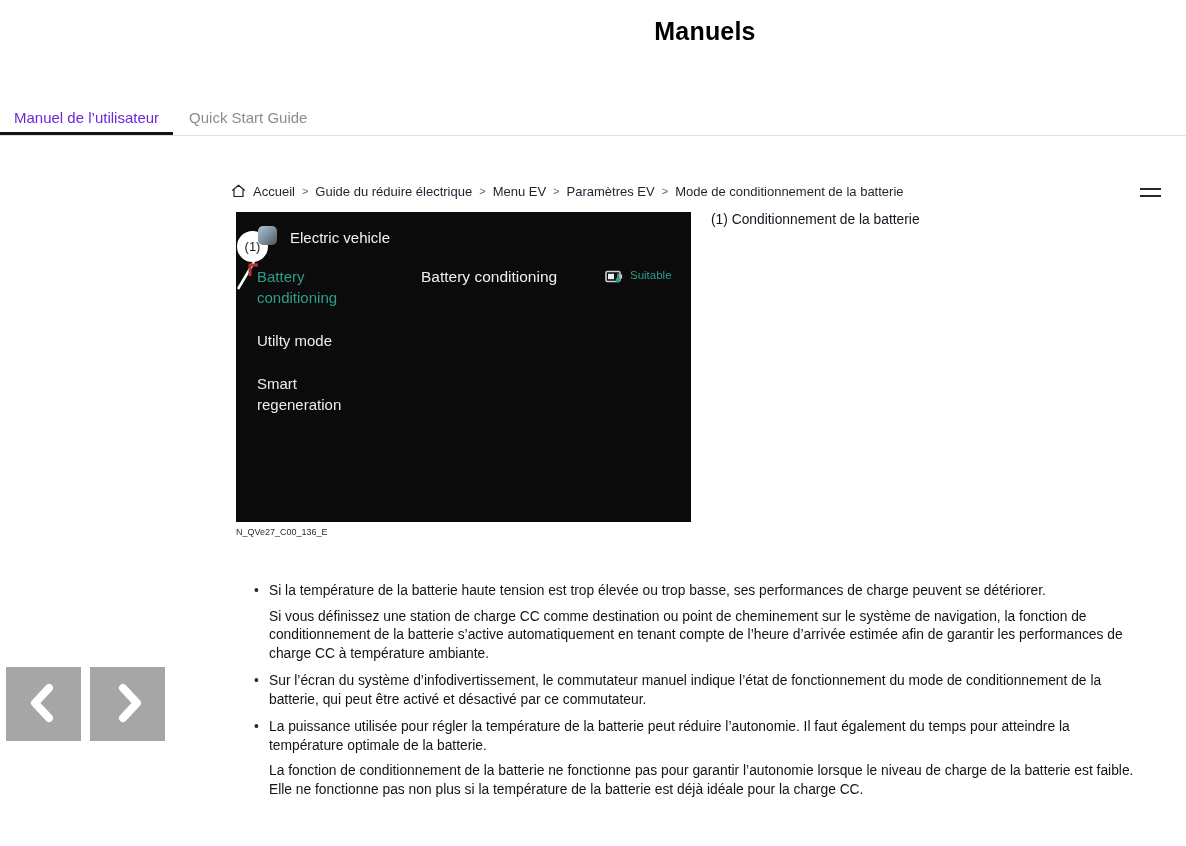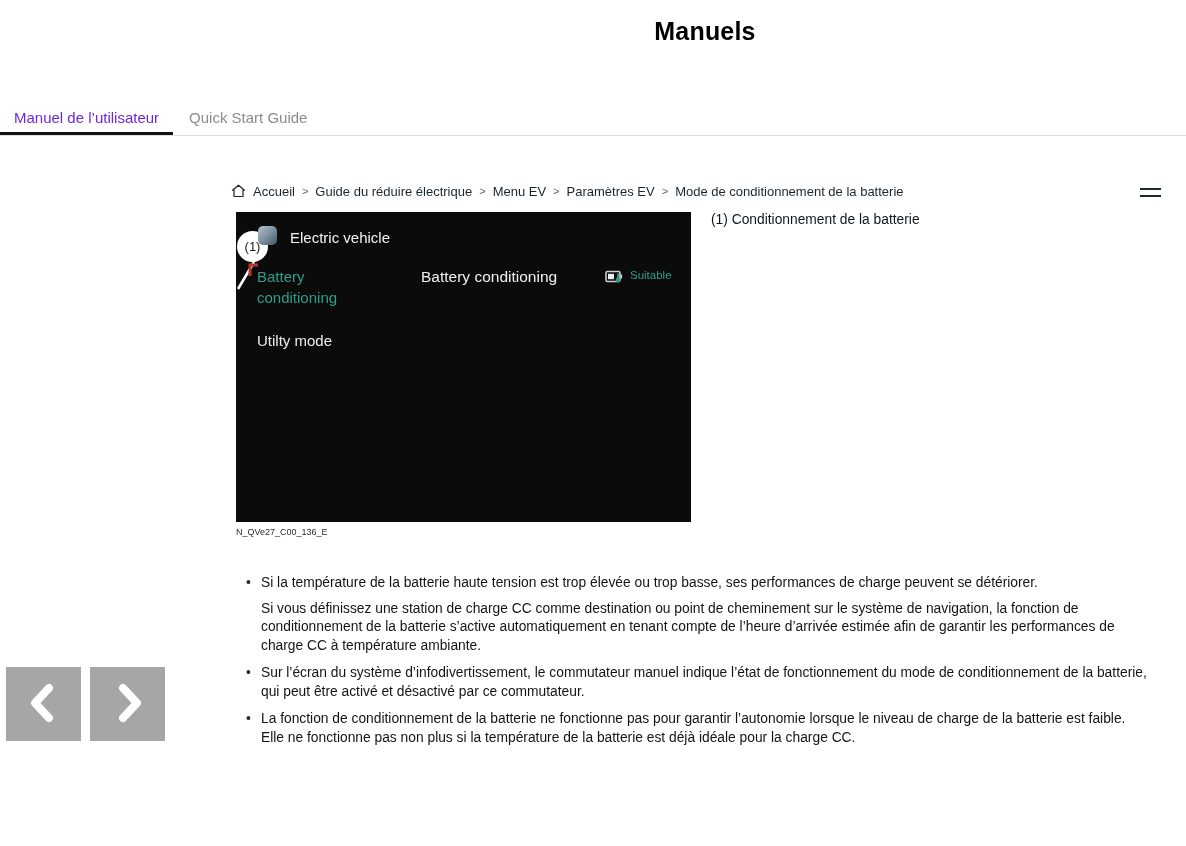--- a/index.html
+++ b/index.html
@@ -100,21 +100,21 @@
   .annotation {
     position:absolute; top:212px; left:711px;
     font-size:13.8px; font-weight:400; color:#10181f;
   }
 
   
   .bullets {
     position:absolute; top:566px; left:236px; width:924px;
     font-size:13.8px; line-height:18.5px; color:#141414;
   }
-  .bullets ul { list-style:none; margin:8px; padding:0; }
+  .bullets ul { list-style:none; margin:16px; padding:0; }
   .bullets li { position:relative; padding-left:17px; margin-bottom:9px; }
   .bullets li::before {
     content:"\2022"; position:absolute; left:2px; top:0; color:#2b2b2b;
   }
   .bullets p { margin:0; }
   .bullets p + p { margin-top:7px; }
 
   
   .pager-btn {
     position:absolute; top:667px; width:75px; height:74px;
@@ -161,20 +161,21 @@
     <line x1="2" y1="77" x2="18" y2="50" stroke="#ffffff" stroke-width="2.5"></line>
     <path d="M14 64 V53 H22" stroke="#b5382e" stroke-width="3" fill="none"></path>
   </svg>
   <div class="callout-circle">(1)</div>
   <div class="screen-app-icon"></div>
   <div class="screen-app-title">Electric vehicle</div>
 
   <div class="screen-menu">
     <div class="item active">Battery conditioning</div>
     <div class="item">Utilty mode</div>
+    <div class="item">Smart regeneration</div>
   </div>
 
   <div class="screen-heading">Battery conditioning</div>
 
   <div class="status-badge">
     <span>
       <svg width="20" height="15" viewBox="0 0 20 15">
         <rect x="1" y="2.5" width="14" height="10" rx="1.5" fill="none" stroke="#c9d2d2" stroke-width="1.6"></rect>
         <rect x="3" y="4.8" width="6" height="5.4" fill="#e8eeee"></rect>
         <rect x="15.5" y="5.5" width="1.6" height="4" fill="#c9d2d2"></rect>
@@ -193,20 +194,21 @@
 <div class="bullets">
   <ul>
     <li>
       <p>Si la température de la batterie haute tension est trop élevée ou trop basse, ses performances de charge peuvent se détériorer.</p>
       <p>Si vous définissez une station de charge CC comme destination ou point de cheminement sur le système de navigation, la fonction de conditionnement de la batterie s’active automatiquement en tenant compte de l’heure d’arrivée estimée afin de garantir les performances de charge CC à température ambiante.</p>
     </li>
     <li>
       <p>Sur l’écran du système d’infodivertissement, le commutateur manuel indique l’état de fonctionnement du mode de conditionnement de la batterie, qui peut être activé et désactivé par ce commutateur.</p>
     </li>
     <li>
+      <p>La puissance utilisée pour régler la température de la batterie peut réduire l’autonomie. Il faut également du temps pour atteindre la température optimale de la batterie.</p>
       <p>La fonction de conditionnement de la batterie ne fonctionne pas pour garantir l’autonomie lorsque le niveau de charge de la batterie est faible. Elle ne fonctionne pas non plus si la température de la batterie est déjà idéale pour la charge CC.</p>
     </li>
   </ul>
 </div>
 
 <button class="pager-btn prev">
   <span>
     <svg width="44" height="48" viewBox="0 0 44 48" fill="none">
       <polyline points="27,9 13,24 27,39" stroke="#ffffff" stroke-width="8" stroke-linecap="round" stroke-linejoin="round"></polyline>
     </svg>

